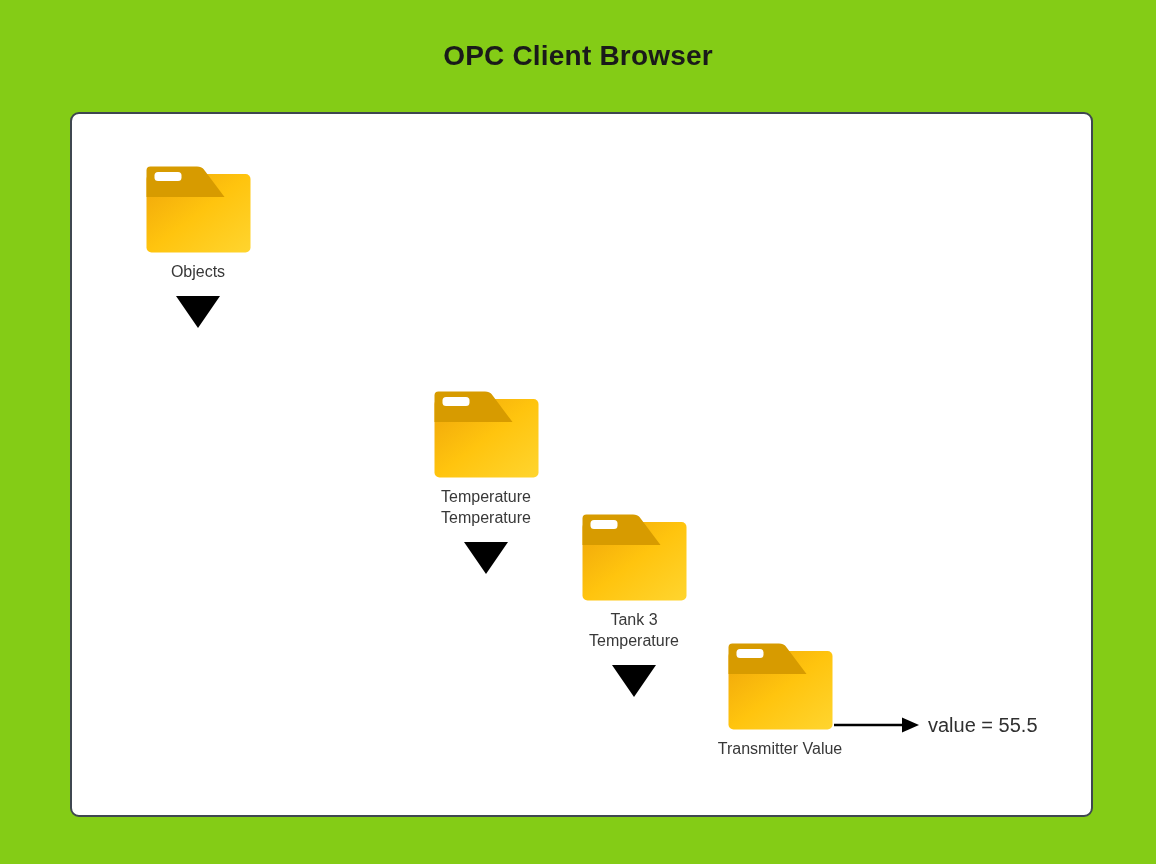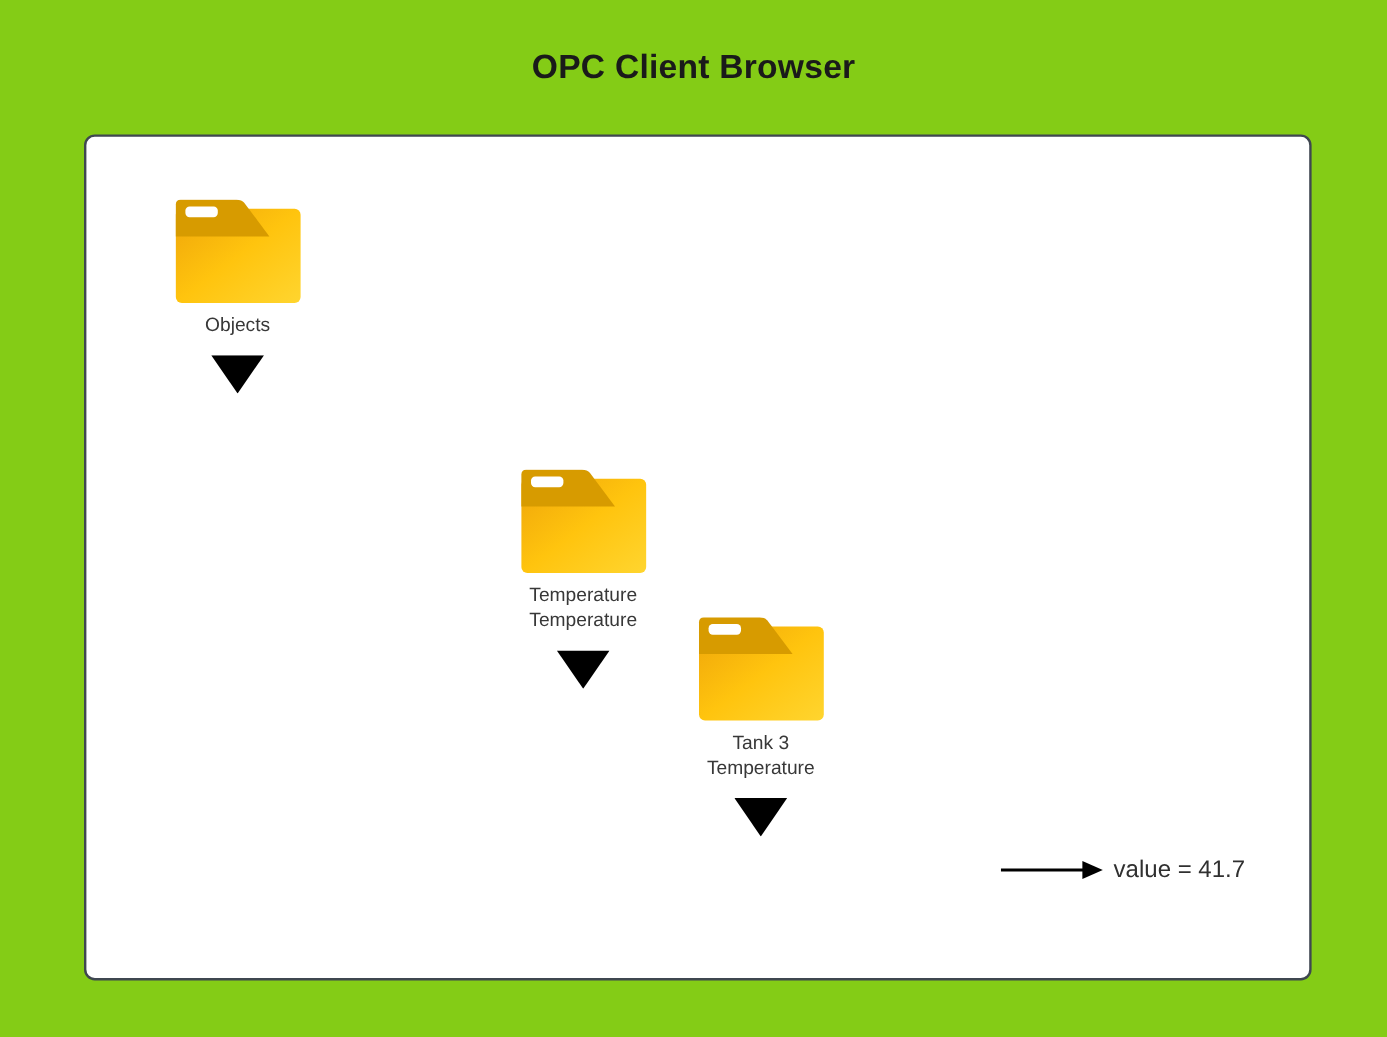--- a/index.html
+++ b/index.html
@@ -145,21 +145,31 @@
     </svg>
     <div class="node-label">
       <div>Tank 3</div>
       <div>Temperature</div>
     </div>
     <svg class="expand" viewBox="0 0 44 32">
       <polygon points="0,0 44,0 22,32" fill="#000000"></polygon>
     </svg>
   </div>
 
+  <div class="node node-5">
+    <svg class="folder" viewBox="0 0 105 87">
+      <rect x="0.5" y="8" width="104" height="78.5" rx="5" fill="url(#foldGrad)"></rect>
+      <path d="M0.5 31 L0.5 4.5 Q0.5 0.5 4.5 0.5 L51 0.5 Q55.5 0.5 57.5 3 L78.5 31 Z" fill="#D79B00"></path>
+      <rect x="8.5" y="6" width="27" height="9" rx="3.5" fill="#FFFFFF"></rect>
+    </svg>
+    <div class="node-label">
+      <div>Transmitter Value</div>
+    </div>
+  </div>
 
   <svg class="value-arrow" viewBox="0 0 86 22">
     <line x1="0" y1="11" x2="69" y2="11" stroke="#000000" stroke-width="2.6"></line>
     <polygon points="68,3.5 85,11 68,18.5" fill="#000000"></polygon>
   </svg>
 
-  <div class="value-text">value = 41.7</div>
+  <div class="value-text">value = 55.5</div>
 
 </div>
 
 </body></html>

